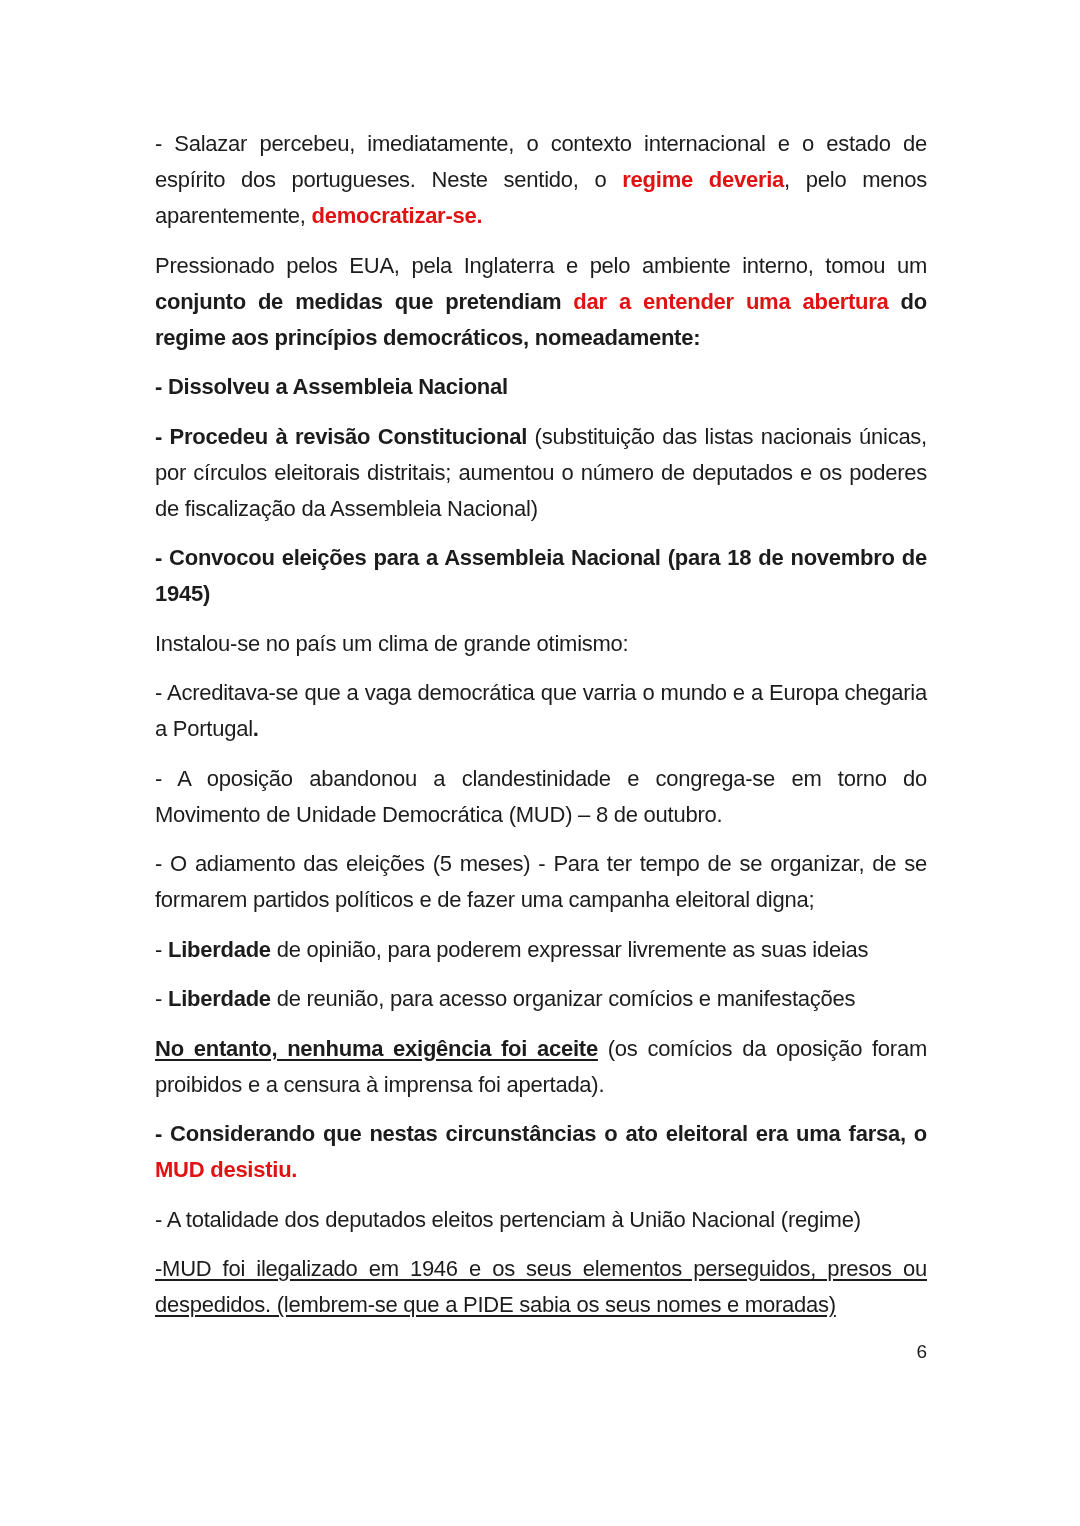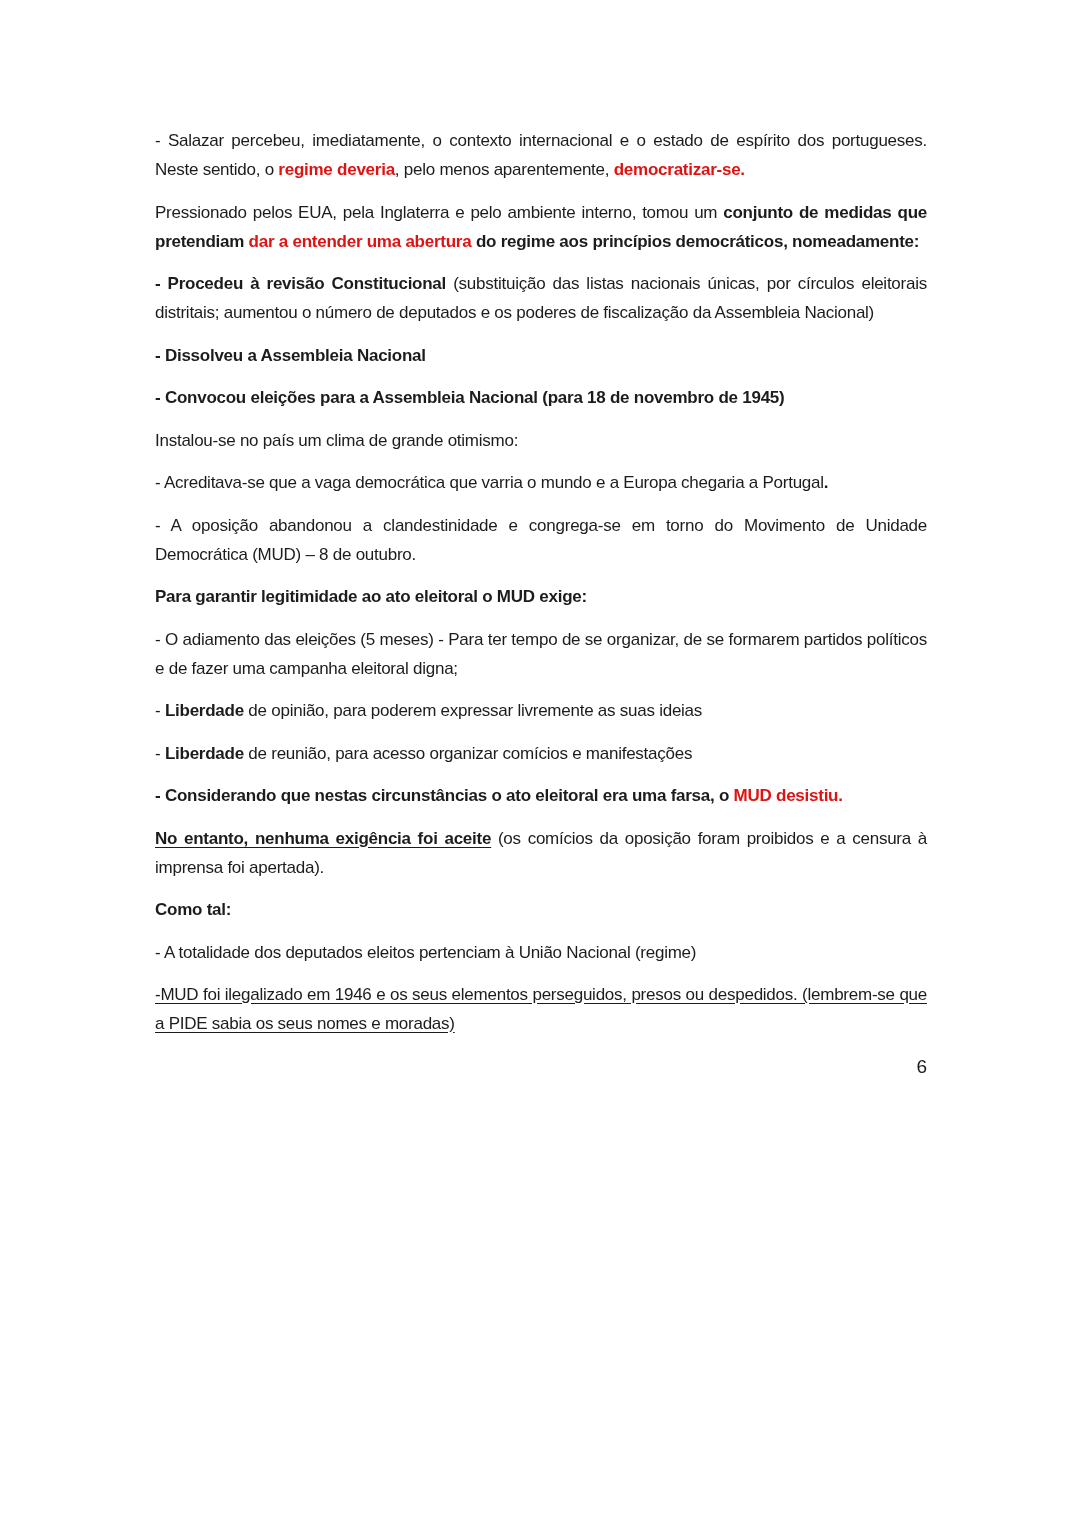--- a/index.html
+++ b/index.html
@@ -15,22 +15,22 @@
     box-sizing:border-box;
     margin:0 auto;
     background:var(--paper);
     padding:126px 153px 40px 155px;
     font-family:"Liberation Sans","DejaVu Sans",sans-serif;
     color:var(--ink);
     overflow:hidden;
   }
   .doc-para{
     margin:0 0 13.5px 0;
-    font-size:17px;
-    line-height:29px;
+    font-size:22px;
+    line-height:36px;
     letter-spacing:-0.25px;
     text-align:justify;
     text-justify:inter-word;
   }
   .run-b{font-weight:bold;}
   .run-r{color:var(--red);}
   .run-u{text-decoration:underline;text-underline-offset:3px;}
   .page-footer{
     margin-top:12px;
     font-size:19px;
@@ -40,30 +40,28 @@
   }
 </style>
 </head>
 <body>
 
 <div class="page">
   <div id="doc-body">
 
   <p class="doc-para"><span class="">- Salazar percebeu, imediatamente, o contexto internacional e o estado de espírito dos portugueses. Neste sentido, o </span><span class=" run-b run-r">regime deveria</span><span class="">, pelo menos aparentemente, </span><span class=" run-b run-r">democratizar-se.</span></p>
       <p class="doc-para"><span class="">Pressionado pelos EUA, pela Inglaterra e pelo ambiente interno, tomou um </span><span class=" run-b">conjunto de medidas que pretendiam </span><span class=" run-b run-r">dar a entender uma abertura</span><span class=" run-b"> do regime aos princípios democráticos, nomeadamente:</span></p>
+      <p class="doc-para"><span class=" run-b">- Dissolveu a Assembleia Nacional</span></p>
       <p class="doc-para"><span class=" run-b">- Procedeu à revisão Constitucional </span><span class="">(substituição das listas nacionais únicas, por círculos eleitorais distritais; aumentou o número de deputados e os poderes de fiscalização da Assembleia Nacional)</span></p>
-      <p class="doc-para"><span class=" run-b">- Dissolveu a Assembleia Nacional</span></p>
       <p class="doc-para"><span class=" run-b">- Convocou eleições para a Assembleia Nacional (para 18 de novembro de 1945)</span></p>
       <p class="doc-para"><span class="">Instalou-se no país um clima de grande otimismo:</span></p>
       <p class="doc-para"><span class="">- Acreditava-se que a vaga democrática que varria o mundo e a Europa chegaria a Portugal</span><span class=" run-b">.</span></p>
       <p class="doc-para"><span class="">- A oposição abandonou a clandestinidade e congrega-se em torno do Movimento de Unidade Democrática (MUD) – 8 de outubro.</span></p>
-      <p class="doc-para"><span class=" run-b">Para garantir legitimidade ao ato eleitoral o MUD exige:</span></p>
       <p class="doc-para"><span class="">- O adiamento das eleições (5 meses) - Para ter tempo de se organizar, de se formarem partidos políticos e de fazer uma campanha eleitoral digna;</span></p>
       <p class="doc-para"><span class="">- </span><span class=" run-b">Liberdade</span><span class=""> de opinião, para poderem expressar livremente as suas ideias</span></p>
       <p class="doc-para"><span class="">- </span><span class=" run-b">Liberdade</span><span class=""> de reunião, para acesso organizar comícios e manifestações</span></p>
+      <p class="doc-para"><span class=" run-b run-u">No entanto, nenhuma exigência foi aceite</span><span class=""> (os comícios da oposição foram proibidos e a censura à imprensa foi apertada).</span></p>
       <p class="doc-para"><span class=" run-b">- Considerando que nestas circunstâncias o ato eleitoral era uma farsa, o </span><span class=" run-b run-r">MUD desistiu.</span></p>
-      <p class="doc-para"><span class=" run-b run-u">No entanto, nenhuma exigência foi aceite</span><span class=""> (os comícios da oposição foram proibidos e a censura à imprensa foi apertada).</span></p>
-      <p class="doc-para"><span class=" run-b">Como tal:</span></p>
       <p class="doc-para"><span class="">- A totalidade dos deputados eleitos pertenciam à União Nacional (regime)</span></p>
       <p class="doc-para"><span class=" run-u">-MUD foi ilegalizado em 1946 e os seus elementos perseguidos, presos ou despedidos. (lembrem-se que a PIDE sabia os seus nomes e moradas)</span></p>
     </div>
   <div class="page-footer">6</div>
 </div>
 
 </body></html>

